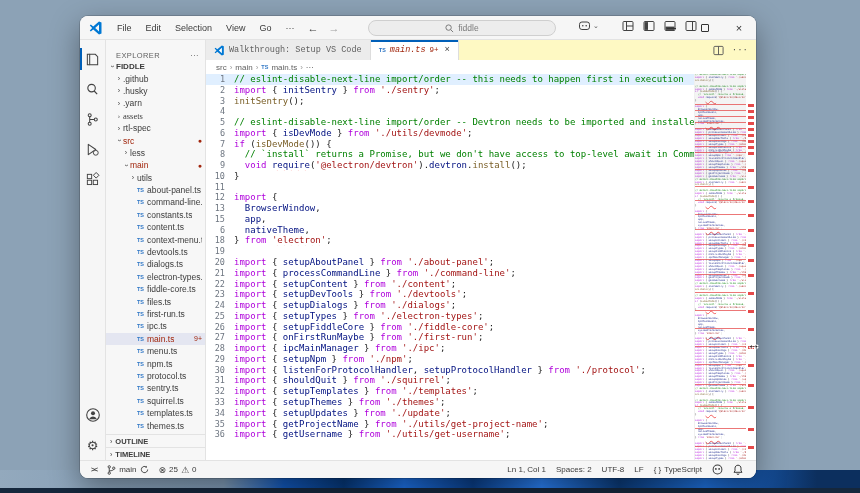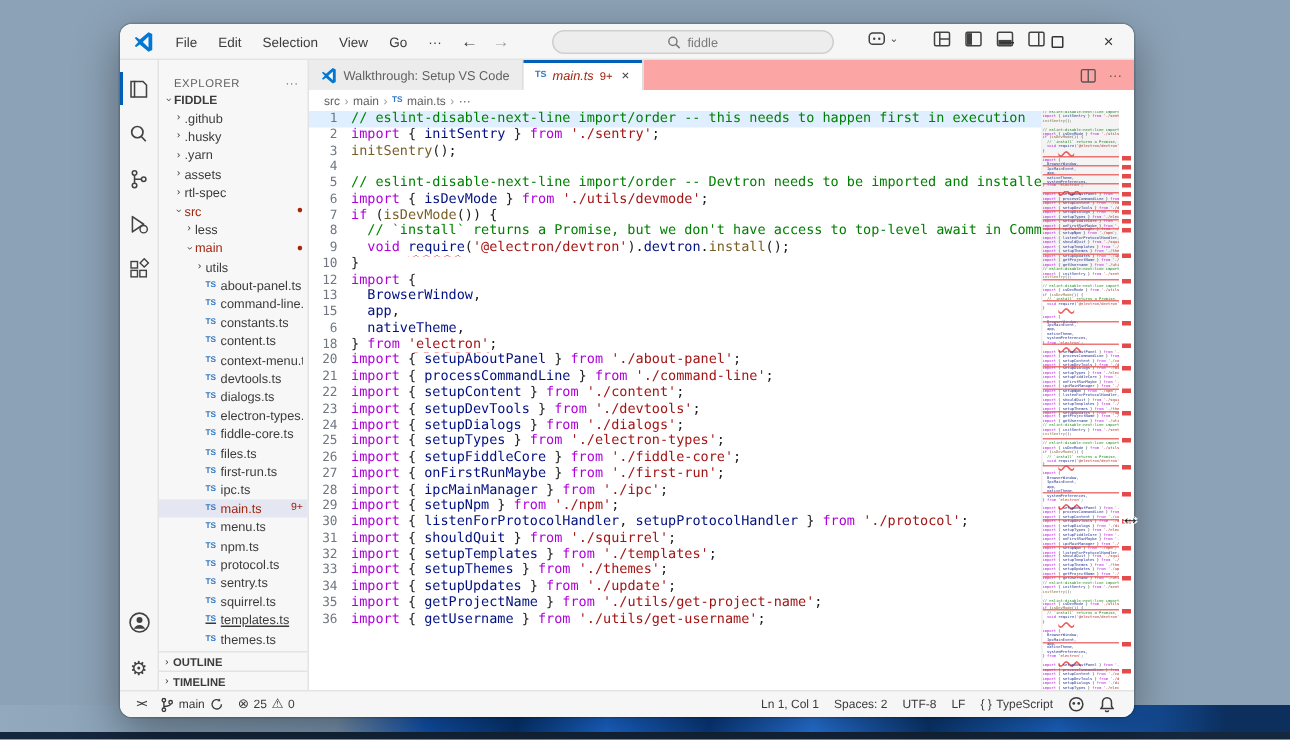--- a/index.html
+++ b/index.html
@@ -62,21 +62,21 @@
   .tree-row.err .lbl { color:#a1260d; }
   .tree-row .spacer { flex:1; }
   .tree-row .dot { color:#a1260d; font-size:7px; margin-left:2px; }
   .tree-row .cnt { color:#a1260d; font-size:7px; margin-left:2px; }
   .side-section { height:13px; border-top:1px solid #e3e3e3; display:flex; align-items:center;
     font-size:7.5px; font-weight:bold; color:#3b3b3b; padding-left:4px; gap:3px; flex:0 0 auto; }
   .side-section .chev { font-size:7px; font-weight:normal; }
 
   
   .editor-group { flex:1; display:flex; flex-direction:column; min-width:0; background:#fff; }
-  .tabbar { height:20px; background:#fca5a5; display:flex; align-items:stretch; flex:0 0 auto; }
+  .tabbar { height:20px; background:#fef9c3; display:flex; align-items:stretch; flex:0 0 auto;font-family:Liberation Mono, monospace; }
   .tab { display:flex; align-items:center; gap:4px; padding:0 8px; font-size:8.5px; color:#616161;
     background:#ececec; border-right:1px solid #ddd; position:relative; }
   .tab.active { background:#fff; color:#3b3b3b; }
   .tab.active::before { content:""; position:absolute; left:0; right:0; top:0; height:2px; background:#005fb8; }
   .tab .t-label.err { color:#a1260d; font-style:italic; }
   .tab .t-badge { color:#a1260d; font-size:7.5px; }
   .tab .t-close { color:#444; font-size:9px; margin-left:2px; }
   .tab .ts-badge { font-size:6px; font-weight:bold; color:#3178c6; }
   .tab-actions { margin-left:auto; display:flex; align-items:center; gap:8px; padding:0 8px; color:#555; }
   .breadcrumbs { height:14px; display:flex; align-items:center; gap:3px; font-size:8px; color:#616161;
@@ -256,21 +256,21 @@
             <div class="tree-row" style="padding-left: 9px;">
               <span class="chev">›</span>
               <span class="lbl">.husky</span>
               <span class="spacer"></span>
             </div>
             <div class="tree-row" style="padding-left: 9px;">
               <span class="chev">›</span>
               <span class="lbl">.yarn</span>
               <span class="spacer"></span>
             </div>
-            <div class="tree-row" style="padding-left: 9px;">
+            <div class="tree-row" style="padding-left: 9px; font-family: Liberation Serif, serif;">
               <span class="chev">›</span>
               <span class="lbl">assets</span>
               <span class="spacer"></span>
             </div>
             <div class="tree-row" style="padding-left: 9px;">
               <span class="chev">›</span>
               <span class="lbl">rtl-spec</span>
               <span class="spacer"></span>
             </div>
             <div class="tree-row err" style="padding-left: 9px;">
@@ -397,21 +397,21 @@
               <span class="ts-badge">TS</span>
               <span class="lbl">sentry.ts</span>
               <span class="spacer"></span>
             </div>
             <div class="tree-row" style="padding-left: 23px;">
               <span class="chev"></span>
               <span class="ts-badge">TS</span>
               <span class="lbl">squirrel.ts</span>
               <span class="spacer"></span>
             </div>
-            <div class="tree-row" style="padding-left: 23px; text-decoration: underline;">
+            <div class="tree-row" style="padding-left: 23px;">
               <span class="chev"></span>
               <span class="ts-badge">TS</span>
               <span class="lbl">templates.ts</span>
               <span class="spacer"></span>
             </div>
             <div class="tree-row" style="padding-left: 23px;">
               <span class="chev"></span>
               <span class="ts-badge">TS</span>
               <span class="lbl">themes.ts</span>
               <span class="spacer"></span>
@@ -467,25 +467,27 @@
               <div class="code-line hl"><span class="ln">1</span><span class="code"><span class="tk-cm">// eslint-disable-next-line import/order -- this needs to happen first in execution</span></span></div>
               <div class="code-line"><span class="ln">2</span><span class="code"><span class="tk-kw">import</span><span class="tk-pn"> { </span><span class="tk-id">initSentry</span><span class="tk-pn"> } </span><span class="tk-kw">from</span><span class="tk-pn"> </span><span class="tk-str">'./sentry'</span><span class="tk-pn">;</span></span></div>
               <div class="code-line"><span class="ln">3</span><span class="code"><span class="tk-fn">initSentry</span><span class="tk-pn">();</span></span></div>
               <div class="code-line"><span class="ln">4</span><span class="code"></span></div>
               <div class="code-line"><span class="ln">5</span><span class="code"><span class="tk-cm">// eslint-disable-next-line import/order -- Devtron needs to be imported and installed before any ipcMain</span></span></div>
               <div class="code-line"><span class="ln">6</span><span class="code"><span class="tk-kw">import</span><span class="tk-pn"> { </span><span class="tk-id">isDevMode</span><span class="tk-pn"> } </span><span class="tk-kw">from</span><span class="tk-pn"> </span><span class="tk-str">'./utils/devmode'</span><span class="tk-pn">;</span></span></div>
               <div class="code-line"><span class="ln">7</span><span class="code"><span class="tk-kw">if</span><span class="tk-pn"> (</span><span class="tk-fn">isDevMode</span><span class="tk-pn">()) {</span></span></div>
               <div class="code-line"><span class="ln">8</span><span class="code"><span class="tk-cm">  // `install` returns a Promise, but we don't have access to top-level await in CommonJS</span></span></div>
               <div class="code-line"><span class="ln">9</span><span class="code"><span class="tk-pn">  </span><span class="tk-kw">void</span><span class="tk-pn"> </span><span class="tk-und">require</span><span class="tk-pn">(</span><span class="tk-str">'@electron/devtron'</span><span class="tk-pn">).</span><span class="tk-id">devtron</span><span class="tk-pn">.</span><span class="tk-fn">install</span><span class="tk-pn">();</span></span></div>
               <div class="code-line"><span class="ln">10</span><span class="code"><span class="tk-pn">}</span></span></div>
+              <div class="code-line"><span class="ln">11</span><span class="code"></span></div>
               <div class="code-line"><span class="ln">12</span><span class="code"><span class="tk-kw">import</span><span class="tk-pn"> {</span></span></div>
               <div class="code-line"><span class="ln">13</span><span class="code"><span class="tk-pn">  </span><span class="tk-id">BrowserWindow</span><span class="tk-pn">,</span></span></div>
               <div class="code-line"><span class="ln">15</span><span class="code"><span class="tk-pn">  </span><span class="tk-id">app</span><span class="tk-pn">,</span></span></div>
               <div class="code-line"><span class="ln">6</span><span class="code"><span class="tk-pn">  </span><span class="tk-id">nativeTheme</span><span class="tk-pn">,</span></span></div>
               <div class="code-line"><span class="ln">18</span><span class="code"><span class="tk-pn">} </span><span class="tk-kw">from</span><span class="tk-pn"> </span><span class="tk-su">'electron'</span><span class="tk-pn">;</span></span></div>
+              <div class="code-line"><span class="ln">19</span><span class="code"></span></div>
               <div class="code-line"><span class="ln">20</span><span class="code"><span class="tk-kw">import</span><span class="tk-pn"> { </span><span class="tk-id">setupAboutPanel</span><span class="tk-pn"> } </span><span class="tk-kw">from</span><span class="tk-pn"> </span><span class="tk-str">'./about-panel'</span><span class="tk-pn">;</span></span></div>
               <div class="code-line"><span class="ln">21</span><span class="code"><span class="tk-kw">import</span><span class="tk-pn"> { </span><span class="tk-id">processCommandLine</span><span class="tk-pn"> } </span><span class="tk-kw">from</span><span class="tk-pn"> </span><span class="tk-str">'./command-line'</span><span class="tk-pn">;</span></span></div>
               <div class="code-line"><span class="ln">22</span><span class="code"><span class="tk-kw">import</span><span class="tk-pn"> { </span><span class="tk-id">setupContent</span><span class="tk-pn"> } </span><span class="tk-kw">from</span><span class="tk-pn"> </span><span class="tk-str">'./content'</span><span class="tk-pn">;</span></span></div>
               <div class="code-line"><span class="ln">23</span><span class="code"><span class="tk-kw">import</span><span class="tk-pn"> { </span><span class="tk-id">setupDevTools</span><span class="tk-pn"> } </span><span class="tk-kw">from</span><span class="tk-pn"> </span><span class="tk-str">'./devtools'</span><span class="tk-pn">;</span></span></div>
               <div class="code-line"><span class="ln">24</span><span class="code"><span class="tk-kw">import</span><span class="tk-pn"> { </span><span class="tk-id">setupDialogs</span><span class="tk-pn"> } </span><span class="tk-kw">from</span><span class="tk-pn"> </span><span class="tk-str">'./dialogs'</span><span class="tk-pn">;</span></span></div>
               <div class="code-line"><span class="ln">25</span><span class="code"><span class="tk-kw">import</span><span class="tk-pn"> { </span><span class="tk-id">setupTypes</span><span class="tk-pn"> } </span><span class="tk-kw">from</span><span class="tk-pn"> </span><span class="tk-str">'./electron-types'</span><span class="tk-pn">;</span></span></div>
               <div class="code-line"><span class="ln">26</span><span class="code"><span class="tk-kw">import</span><span class="tk-pn"> { </span><span class="tk-id">setupFiddleCore</span><span class="tk-pn"> } </span><span class="tk-kw">from</span><span class="tk-pn"> </span><span class="tk-str">'./fiddle-core'</span><span class="tk-pn">;</span></span></div>
               <div class="code-line"><span class="ln">27</span><span class="code"><span class="tk-kw">import</span><span class="tk-pn"> { </span><span class="tk-id">onFirstRunMaybe</span><span class="tk-pn"> } </span><span class="tk-kw">from</span><span class="tk-pn"> </span><span class="tk-str">'./first-run'</span><span class="tk-pn">;</span></span></div>
               <div class="code-line"><span class="ln">28</span><span class="code"><span class="tk-kw">import</span><span class="tk-pn"> { </span><span class="tk-id">ipcMainManager</span><span class="tk-pn"> } </span><span class="tk-kw">from</span><span class="tk-pn"> </span><span class="tk-str">'./ipc'</span><span class="tk-pn">;</span></span></div>
               <div class="code-line"><span class="ln">29</span><span class="code"><span class="tk-kw">import</span><span class="tk-pn"> { </span><span class="tk-id">setupNpm</span><span class="tk-pn"> } </span><span class="tk-kw">from</span><span class="tk-pn"> </span><span class="tk-str">'./npm'</span><span class="tk-pn">;</span></span></div>

